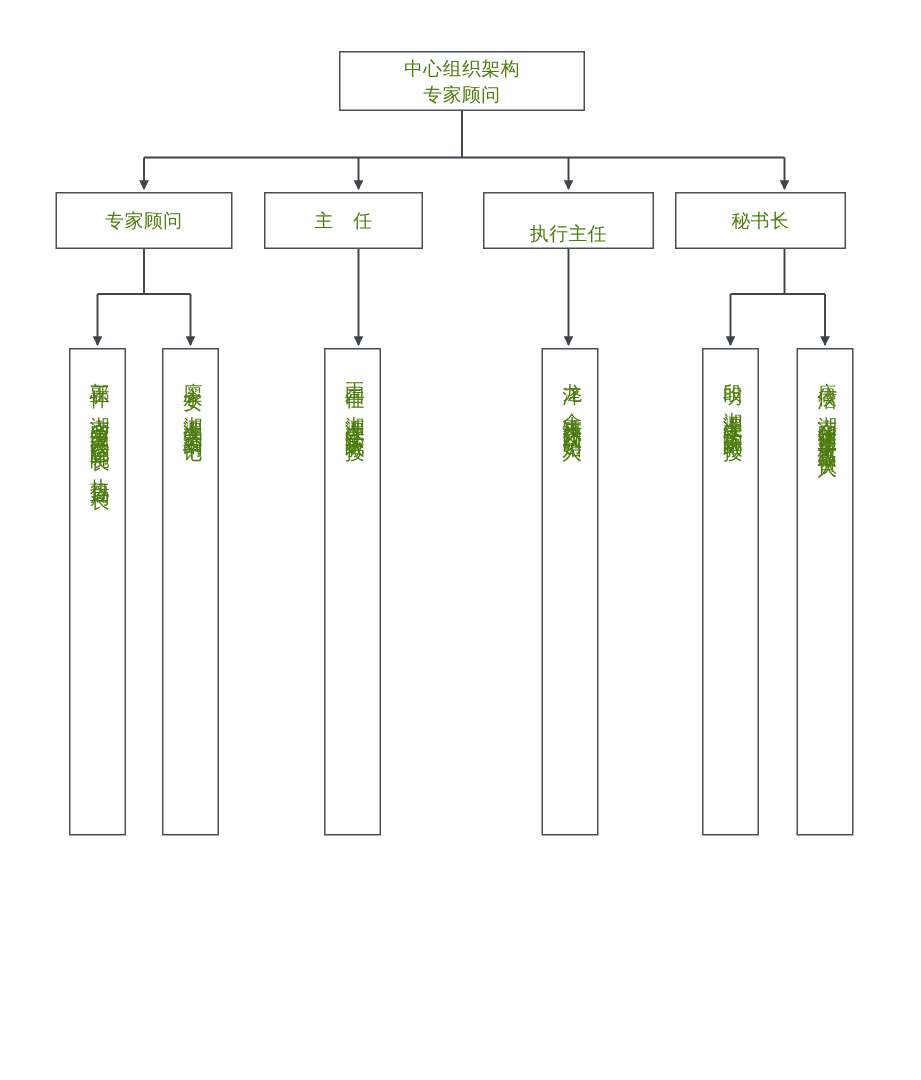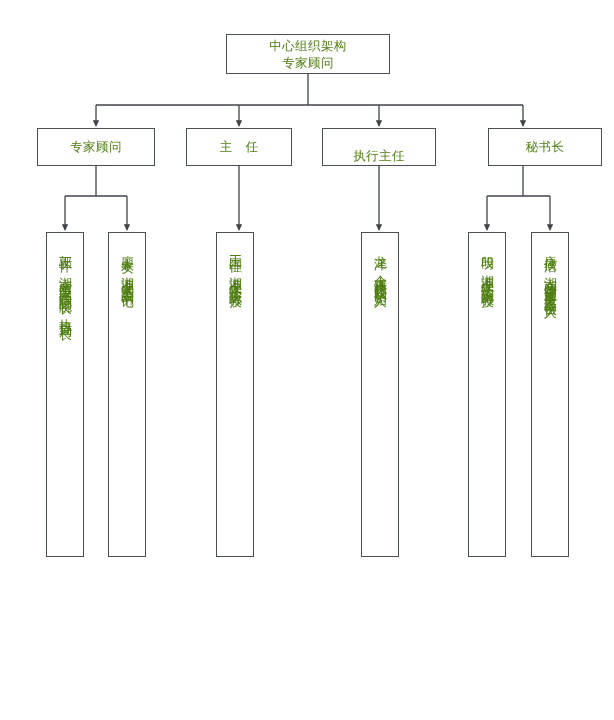--- a/index.html
+++ b/index.html
@@ -60,23 +60,23 @@
 
   
   .node-l2 {
     top: 128px;
     height: 38px;
     font-size: 12.5px;
     letter-spacing: 0.4px;
     white-space: pre;
   }
   .node-l2.pos-0 { left: 37px;  width: 118px; }
-  .node-l2.pos-1 { left: 186px; width: 106px; }
+  .node-l2.pos-1 { left: 176px; width: 106px; }
   .node-l2.pos-2 { left: 322px; width: 114px; align-items: flex-end; }
-  .node-l2.pos-3 { left: 488px; width: 114px; }
+  .node-l2.pos-3 { left: 450px; width: 114px; }
 
   
   .node-l3 {
     top: 232px;
     height: 325px;
     width: 38px;
     align-items: flex-start;
     justify-content: center;
     padding-top: 12px;
   }

